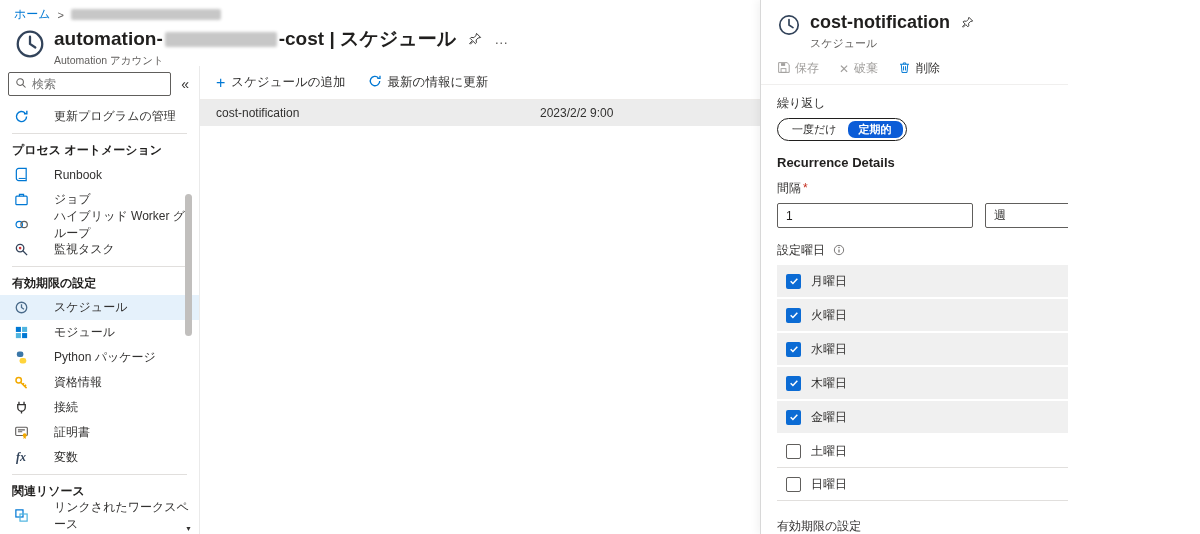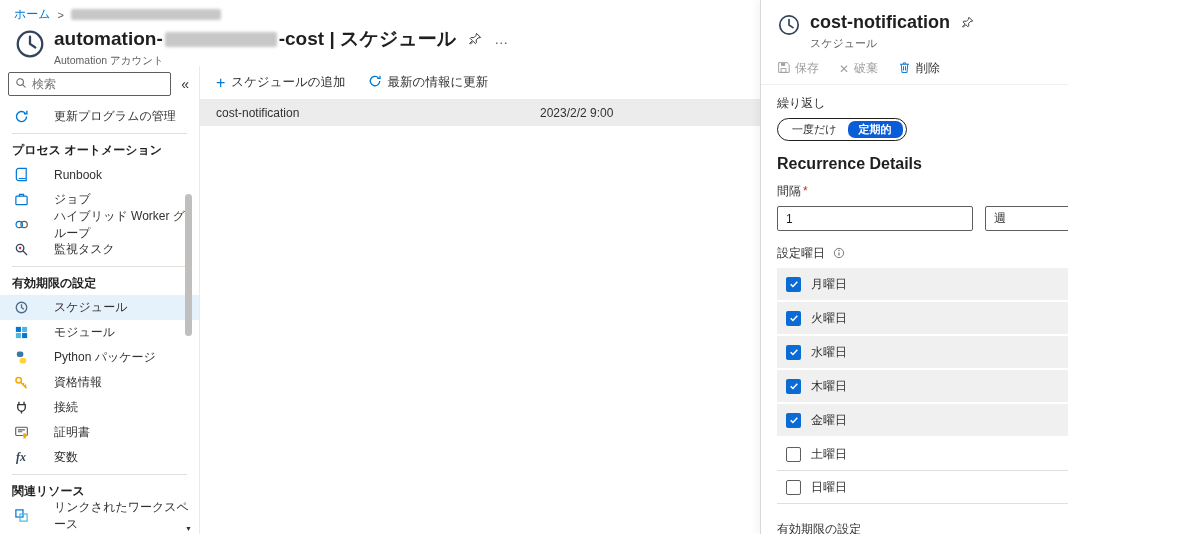--- a/index.html
+++ b/index.html
@@ -65,21 +65,21 @@
   .x-glyph { font-size:12px; color:#a19f9d; line-height:1; }
 
   .panel-body { padding:10px 16px 0 16px; }
   .f-label { font-size:12px; color:#323130; margin-bottom:6px; }
   .f-label .req { color:#c42b1c; margin-left:2px; }
   .f-label .info { margin-left:5px; vertical-align:-2px; display:inline-flex; }
 
   .toggle { display:inline-flex; align-items:center; border:1px solid #201f1e; border-radius:12px; padding:2px 3px; background:#fff; }
   .toggle .opt { font-size:11px; padding:1px 11px; border-radius:10px; color:#201f1e; cursor:pointer; white-space:nowrap; }
   .toggle .opt.sel { background:#0b5cd7; color:#fff; font-weight:700;border-radius:7px; }
-  .rec-heading { font-size:16px; font-weight:700; color:#201f1e; margin:14px 0 10px 0; }
+  .rec-heading { font-size:13px; font-weight:700; color:#201f1e; margin:14px 0 10px 0; }
 
   .interval-row { display:flex; gap:12px; margin:4px 0 14px 0; }
   .txt-input { width:196px; height:25px; border:1px solid #605e5c; border-radius:2px; font-size:12px; padding:0 8px; font-family:inherit; color:#201f1e; }
   .select-box { width:196px; height:25px; border:1px solid #605e5c; border-radius:2px; display:flex; align-items:center; justify-content:space-between; padding:0 8px; font-size:12px; cursor:pointer; background:#fff; }
 
   .wk-list { margin-top:6px; }
   .wk-row { display:flex; align-items:center; height:24px; padding:16px 9px; font-size:12px; cursor:pointer; }
   .wk-row.checked { background:#f0f0f0; border-bottom:2px solid #fff; }
   .wk-row.unchecked { background:#fff; border-bottom:1px solid #e1dfdd; }
   .cb { width:15px; height:15px; margin-right:10px; border-radius:2px; display:flex; align-items:center; justify-content:center; flex:0 0 15px; }

